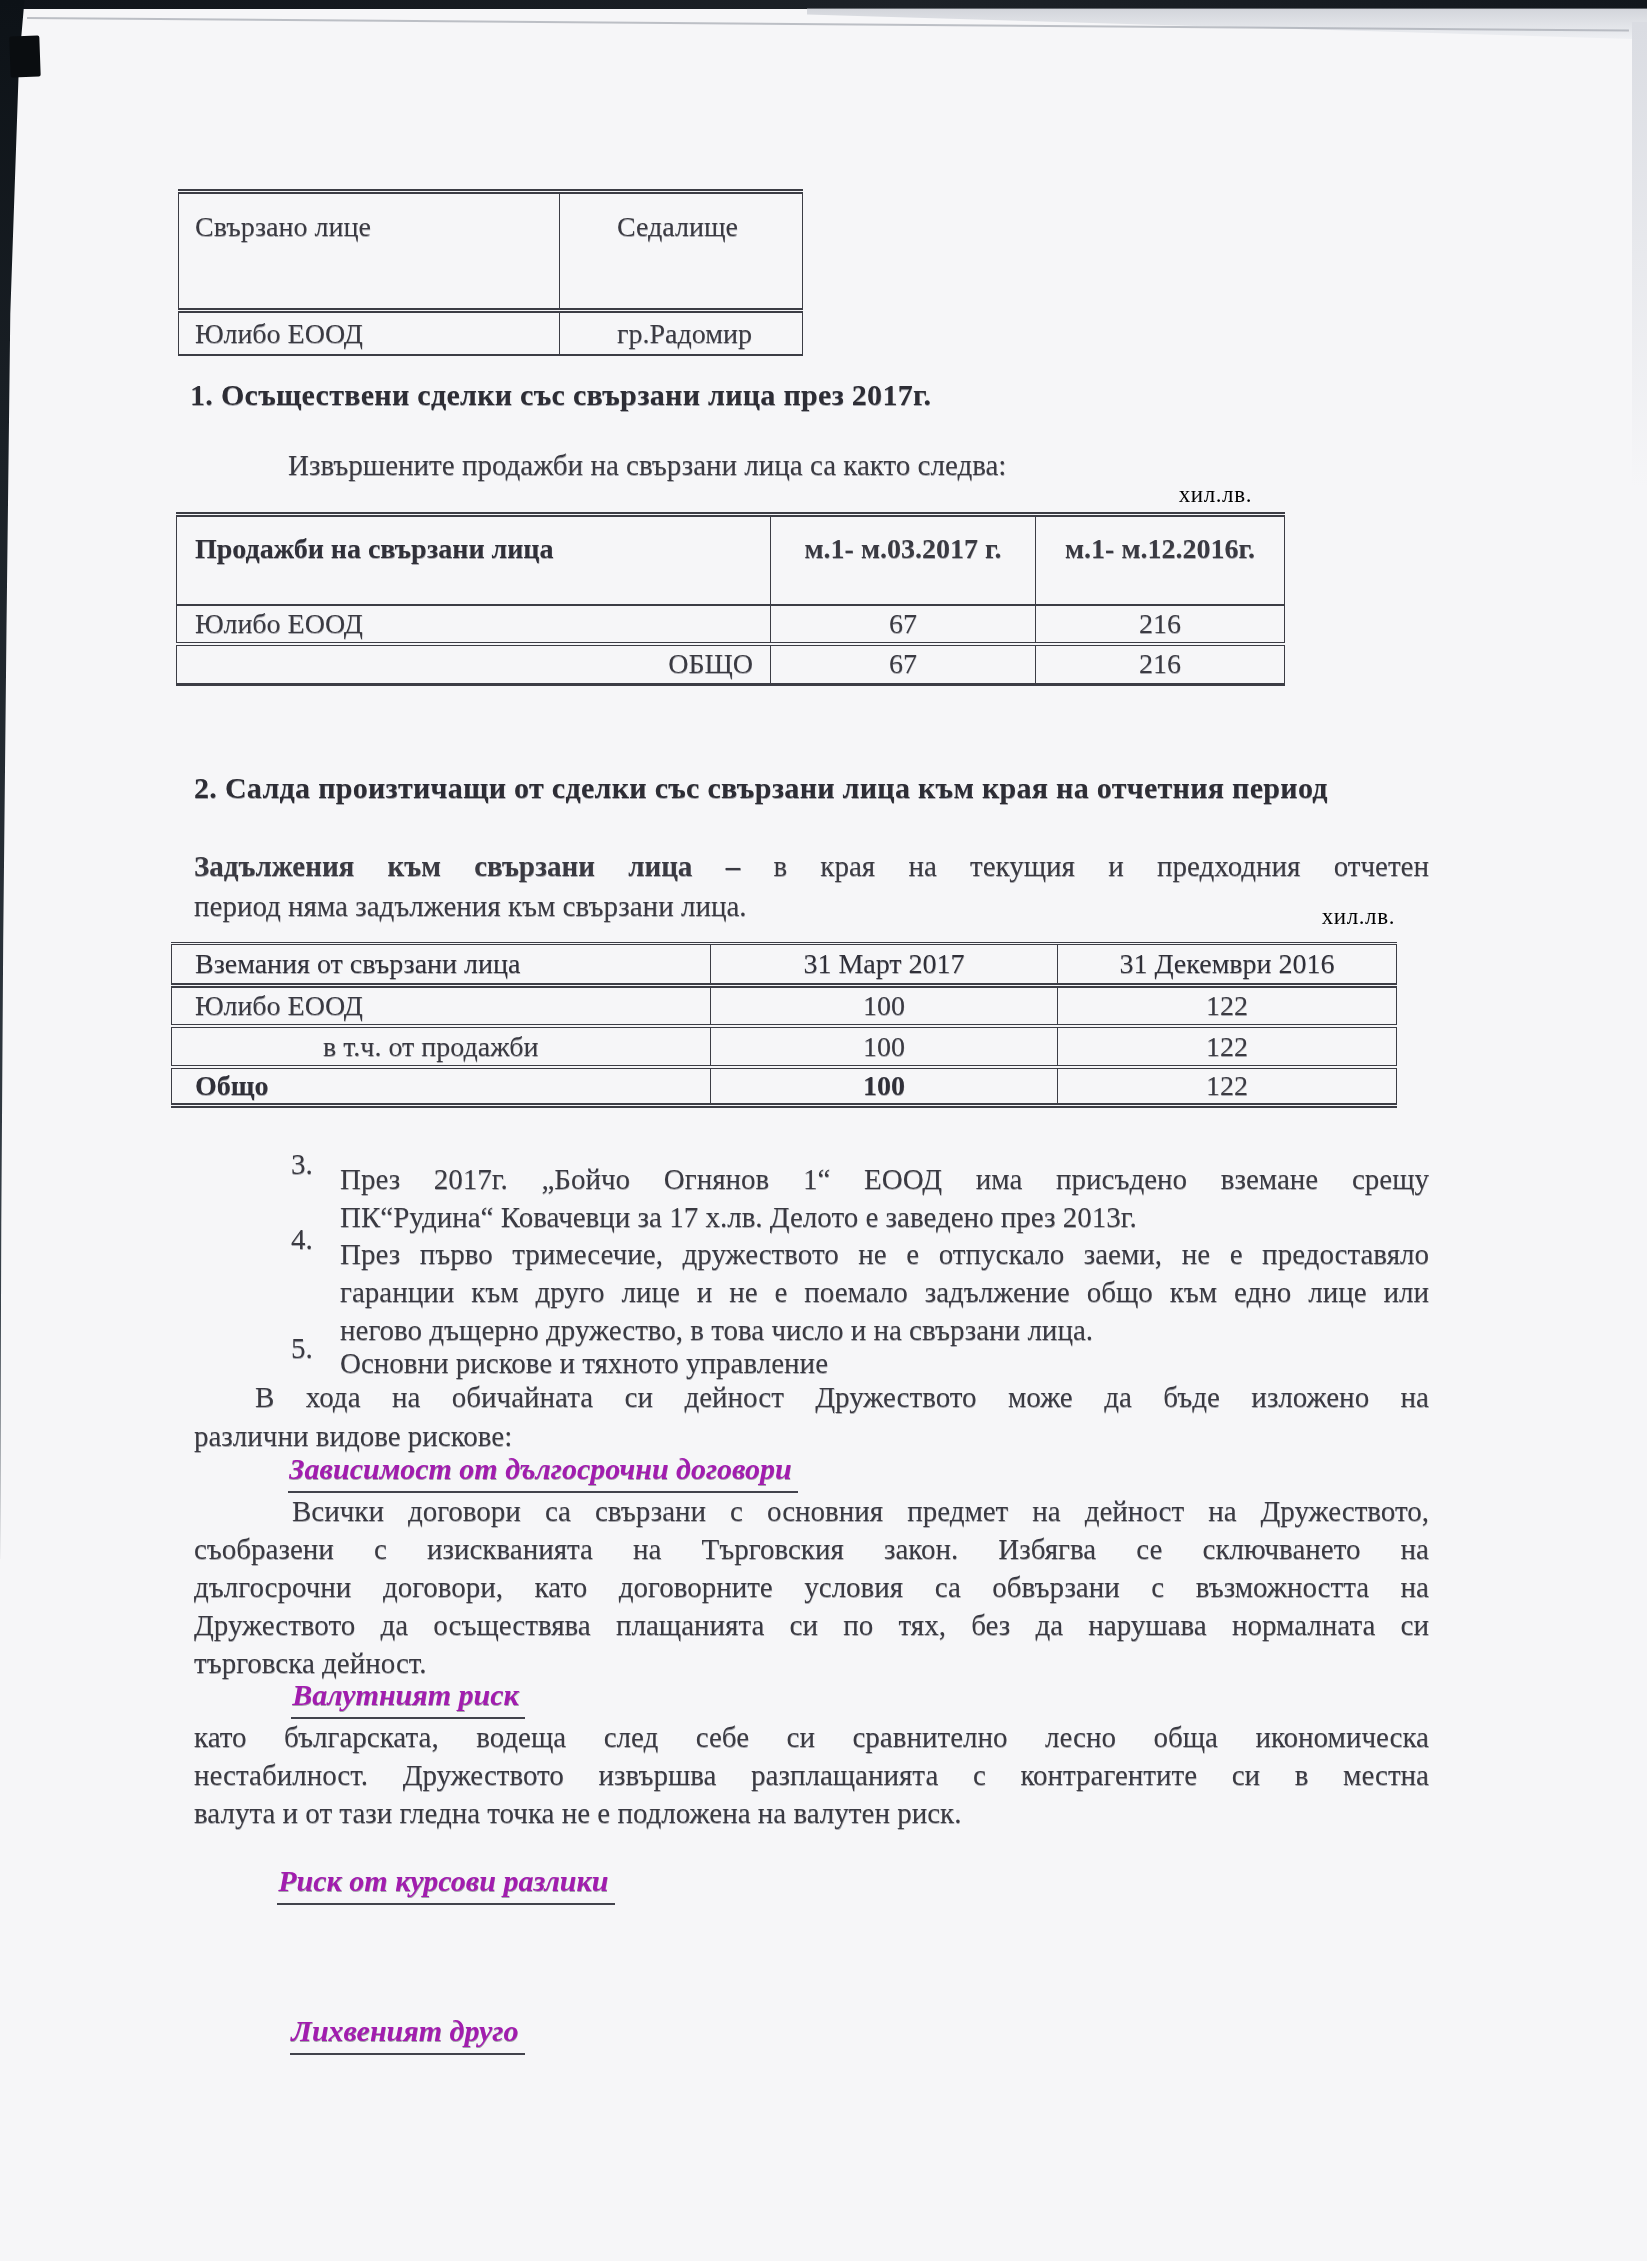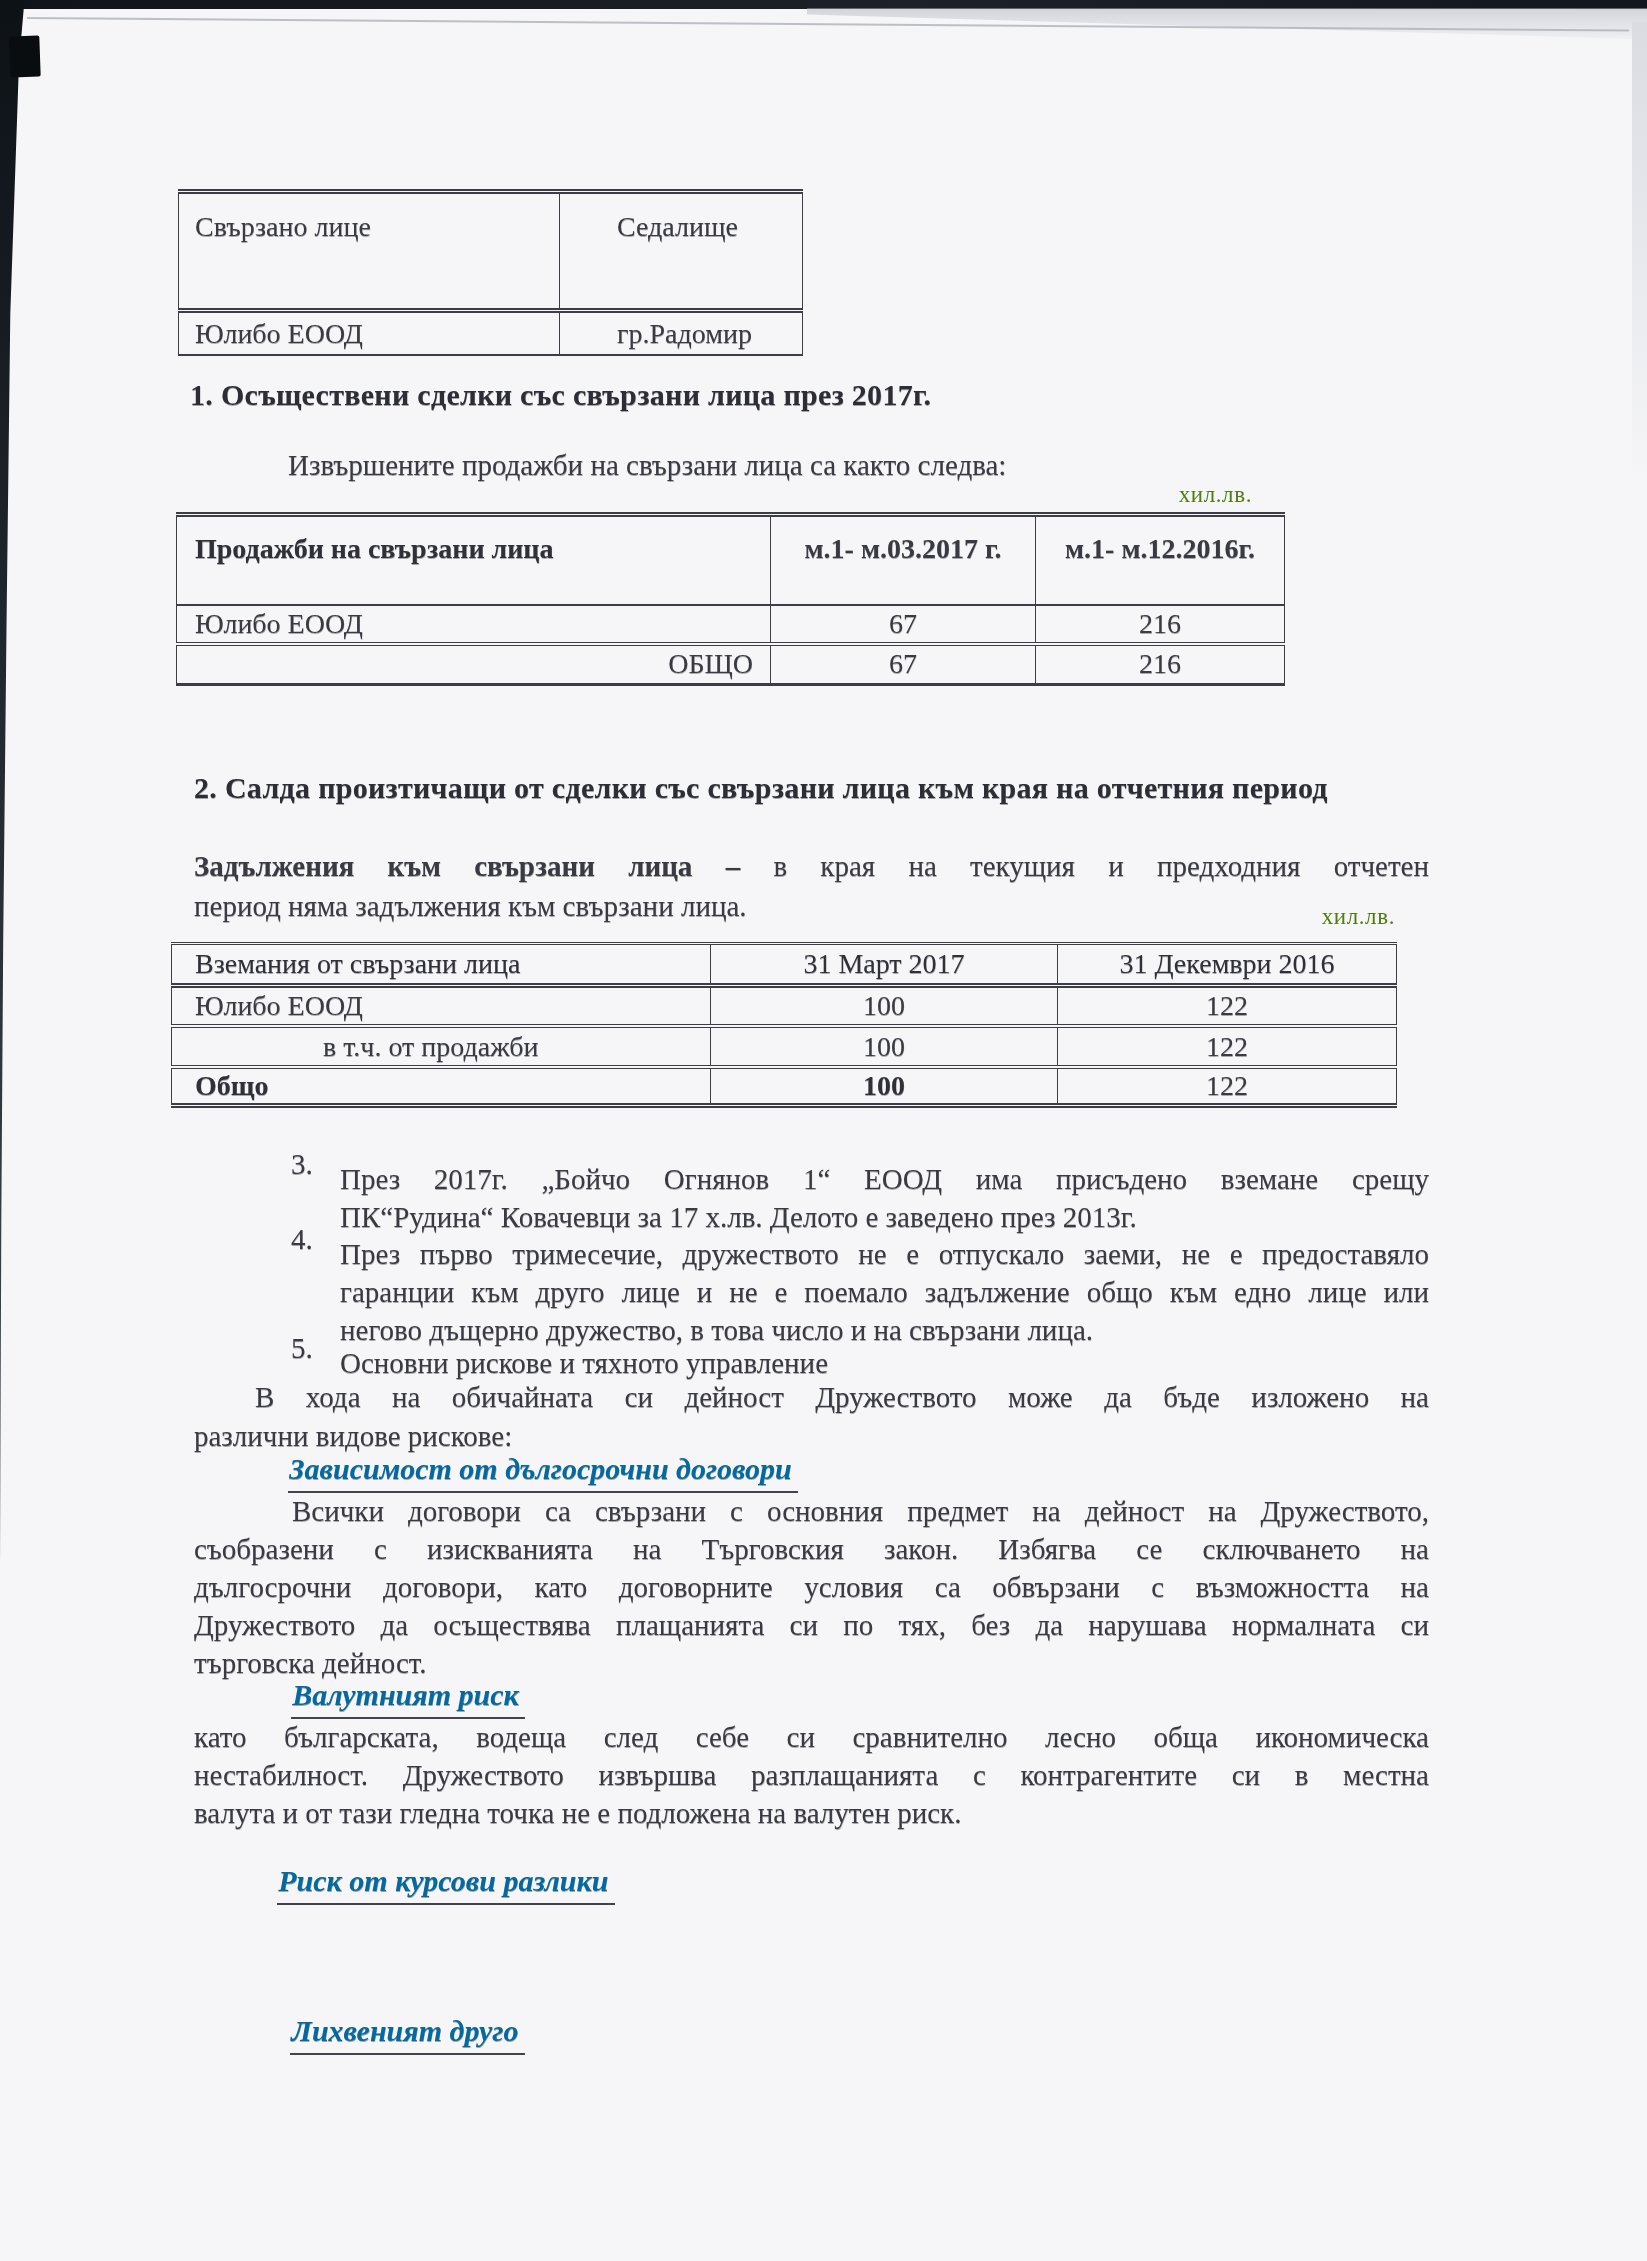--- a/index.html
+++ b/index.html
@@ -25,24 +25,24 @@
     background:linear-gradient(180deg,#0d1217 0%,#1a2026 28%,#262d35 55%,#39424b 85%,#4a545e 100%);
     clip-path:polygon(0 0,24.5px 0,19px 4%,10.3px 20%,6.5px 40%,3.2px 60%,1.3px 78%,0 100%);}
   .corner-blob{position:absolute;left:9.7px;top:36px;width:30px;height:41px;
     background:#0a0d10;border-radius:1.9px;transform:rotate(-2deg);}
   
   .tx{position:absolute;font-size:29px;line-height:38px;
     text-shadow:0.3px 0.5px 0.6px rgba(44,46,56,.38);}
   .b{font-weight:700;}
   .h-sec{position:absolute;font-size:30px;font-weight:700;color:#2d2d35;
     letter-spacing:0.3px;text-shadow:0.3px 0.5px 0.6px rgba(40,42,52,.4);}
-  .rh{position:absolute;font-size:30px;font-weight:700;font-style:italic;color:#0369a1;
+  .rh{position:absolute;font-size:30px;font-weight:700;font-style:italic;color:#a21caf;
     border-bottom:2.6px solid #42434c;padding:0 6.5px 4.5px 1.3px;
     text-shadow:0.3px 0.5px 0.6px rgba(40,42,52,.4);}
-  .unit{position:absolute;font-size:23px;letter-spacing:0.6px;color:#4d7c0f;}
+  .unit{position:absolute;font-size:23px;letter-spacing:0.6px;color:#000000;}
   .ln{white-space:nowrap;}
   .jl{text-align:justify;text-align-last:justify;white-space:normal;}
   .el{text-align:left;white-space:normal;}
   
   table.t{position:absolute;border-collapse:collapse;table-layout:fixed;
     font-size:28px;color:#3a3a42;
     text-shadow:0.3px 0.5px 0.6px rgba(44,46,56,.38);}
   table.t th,table.t td{border:1.9px solid #3c3d45;overflow:hidden;}
   table.t th{font-weight:400;}
   

